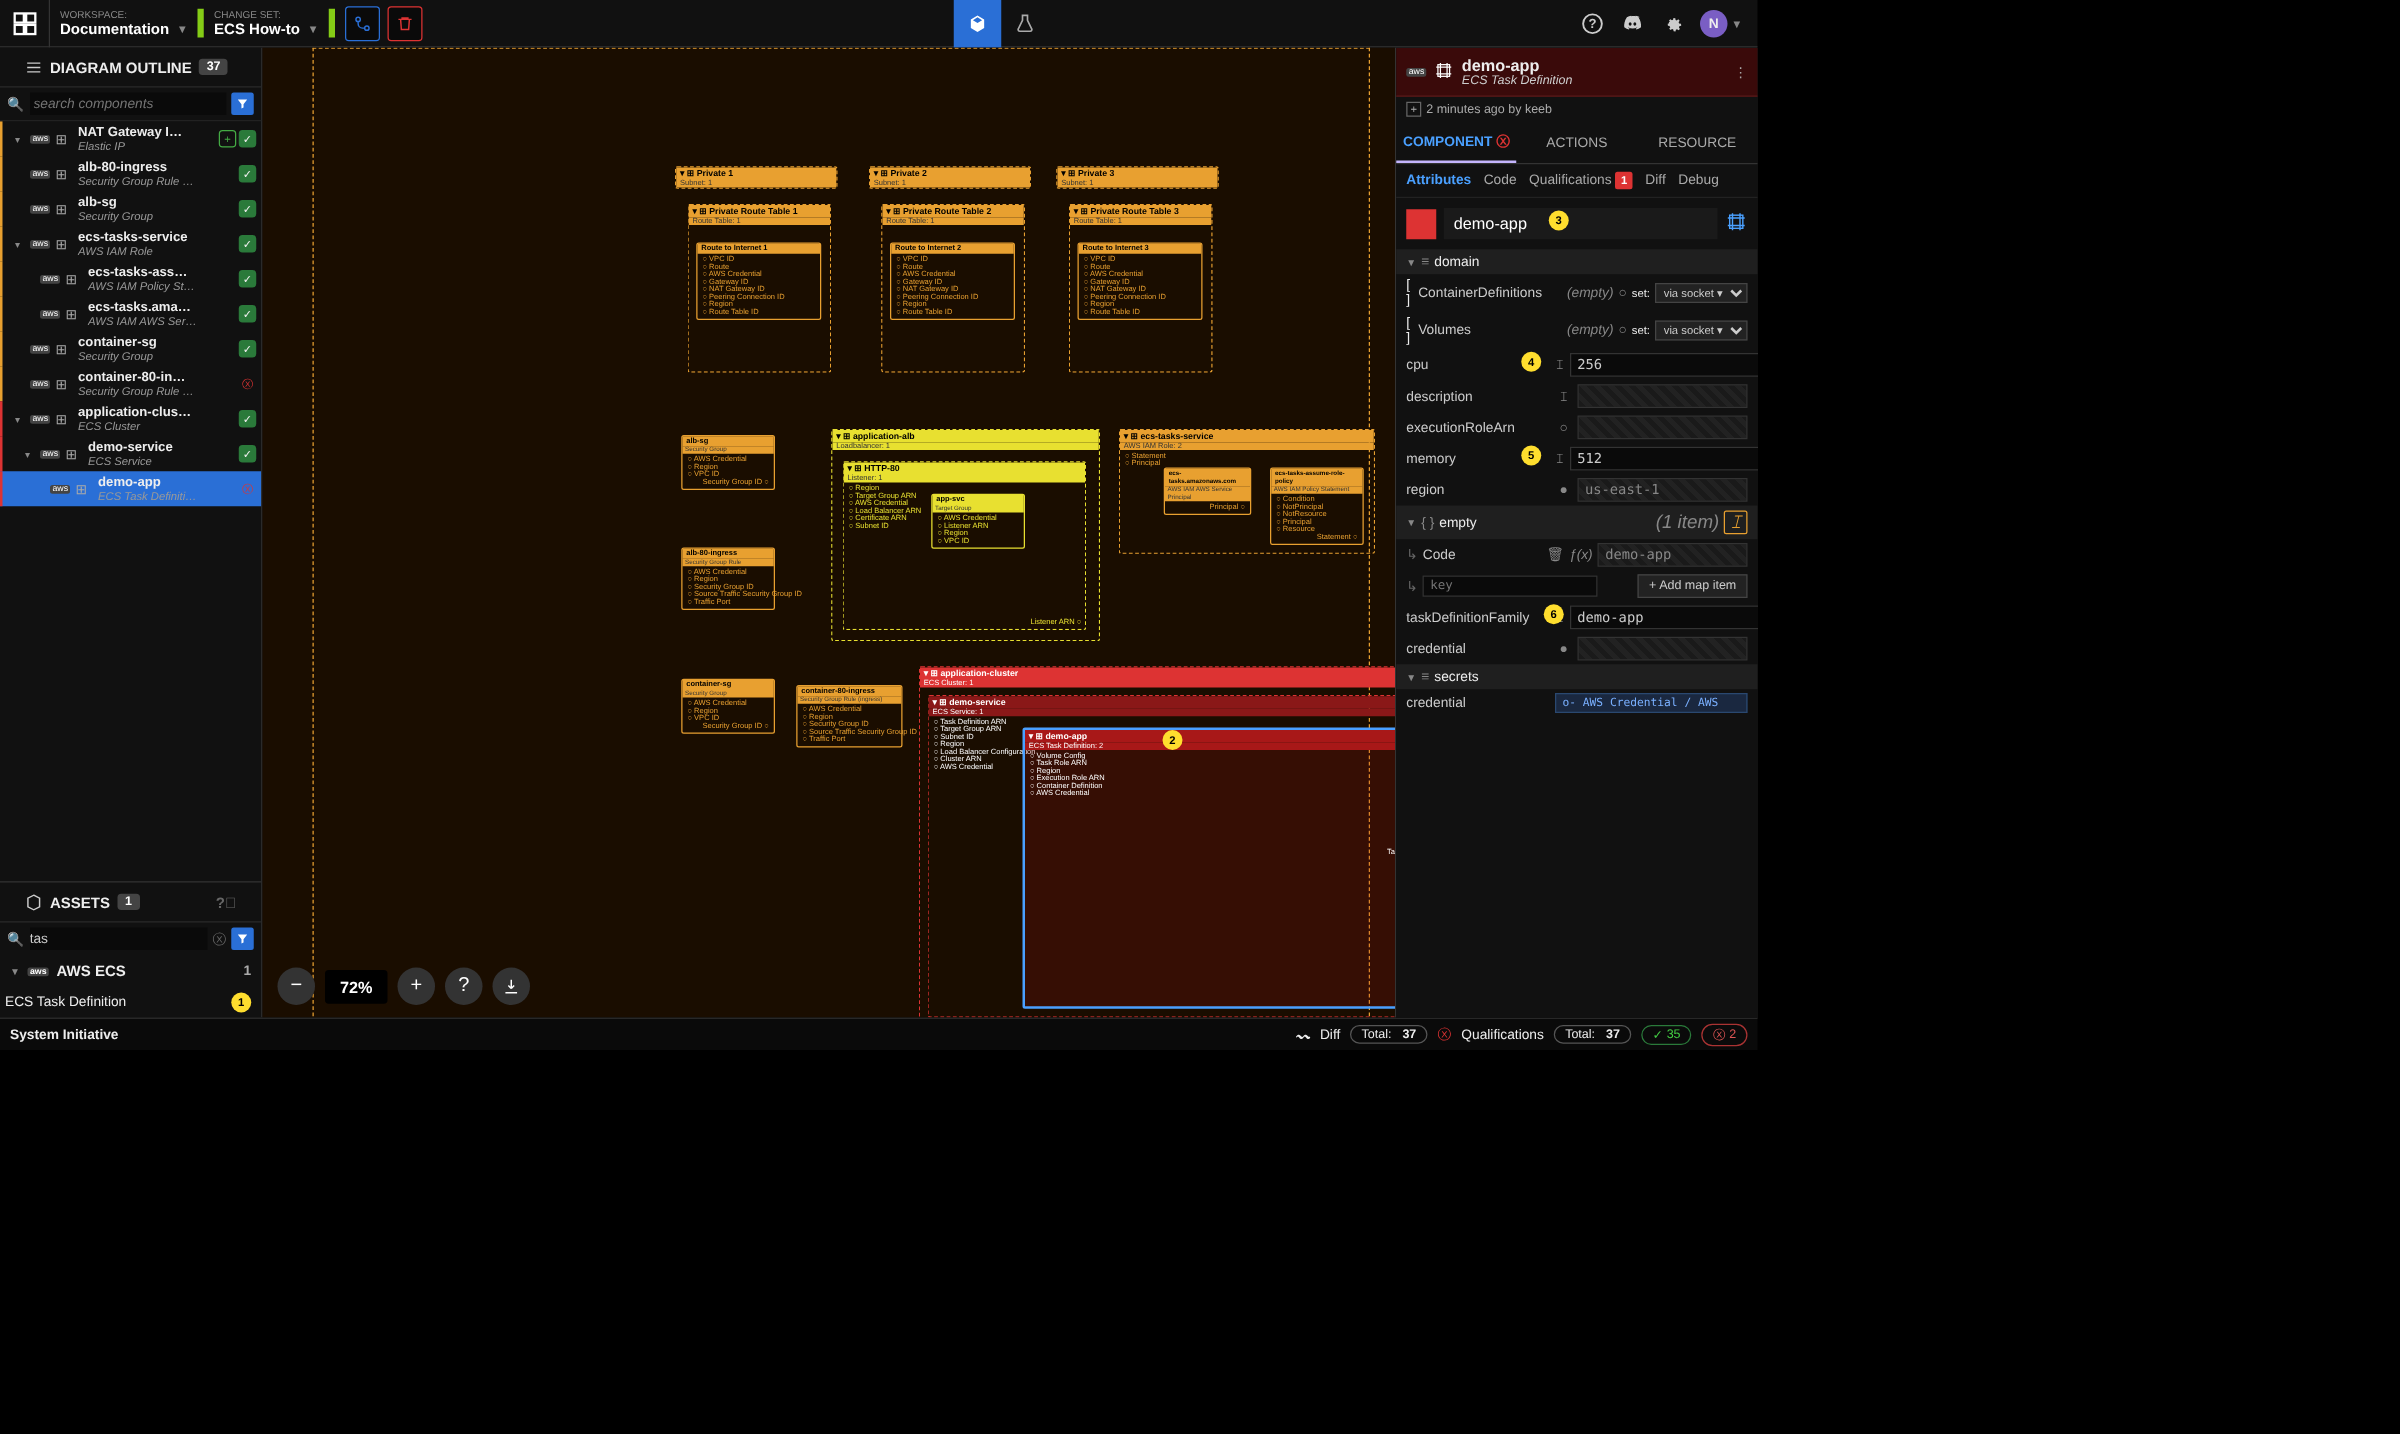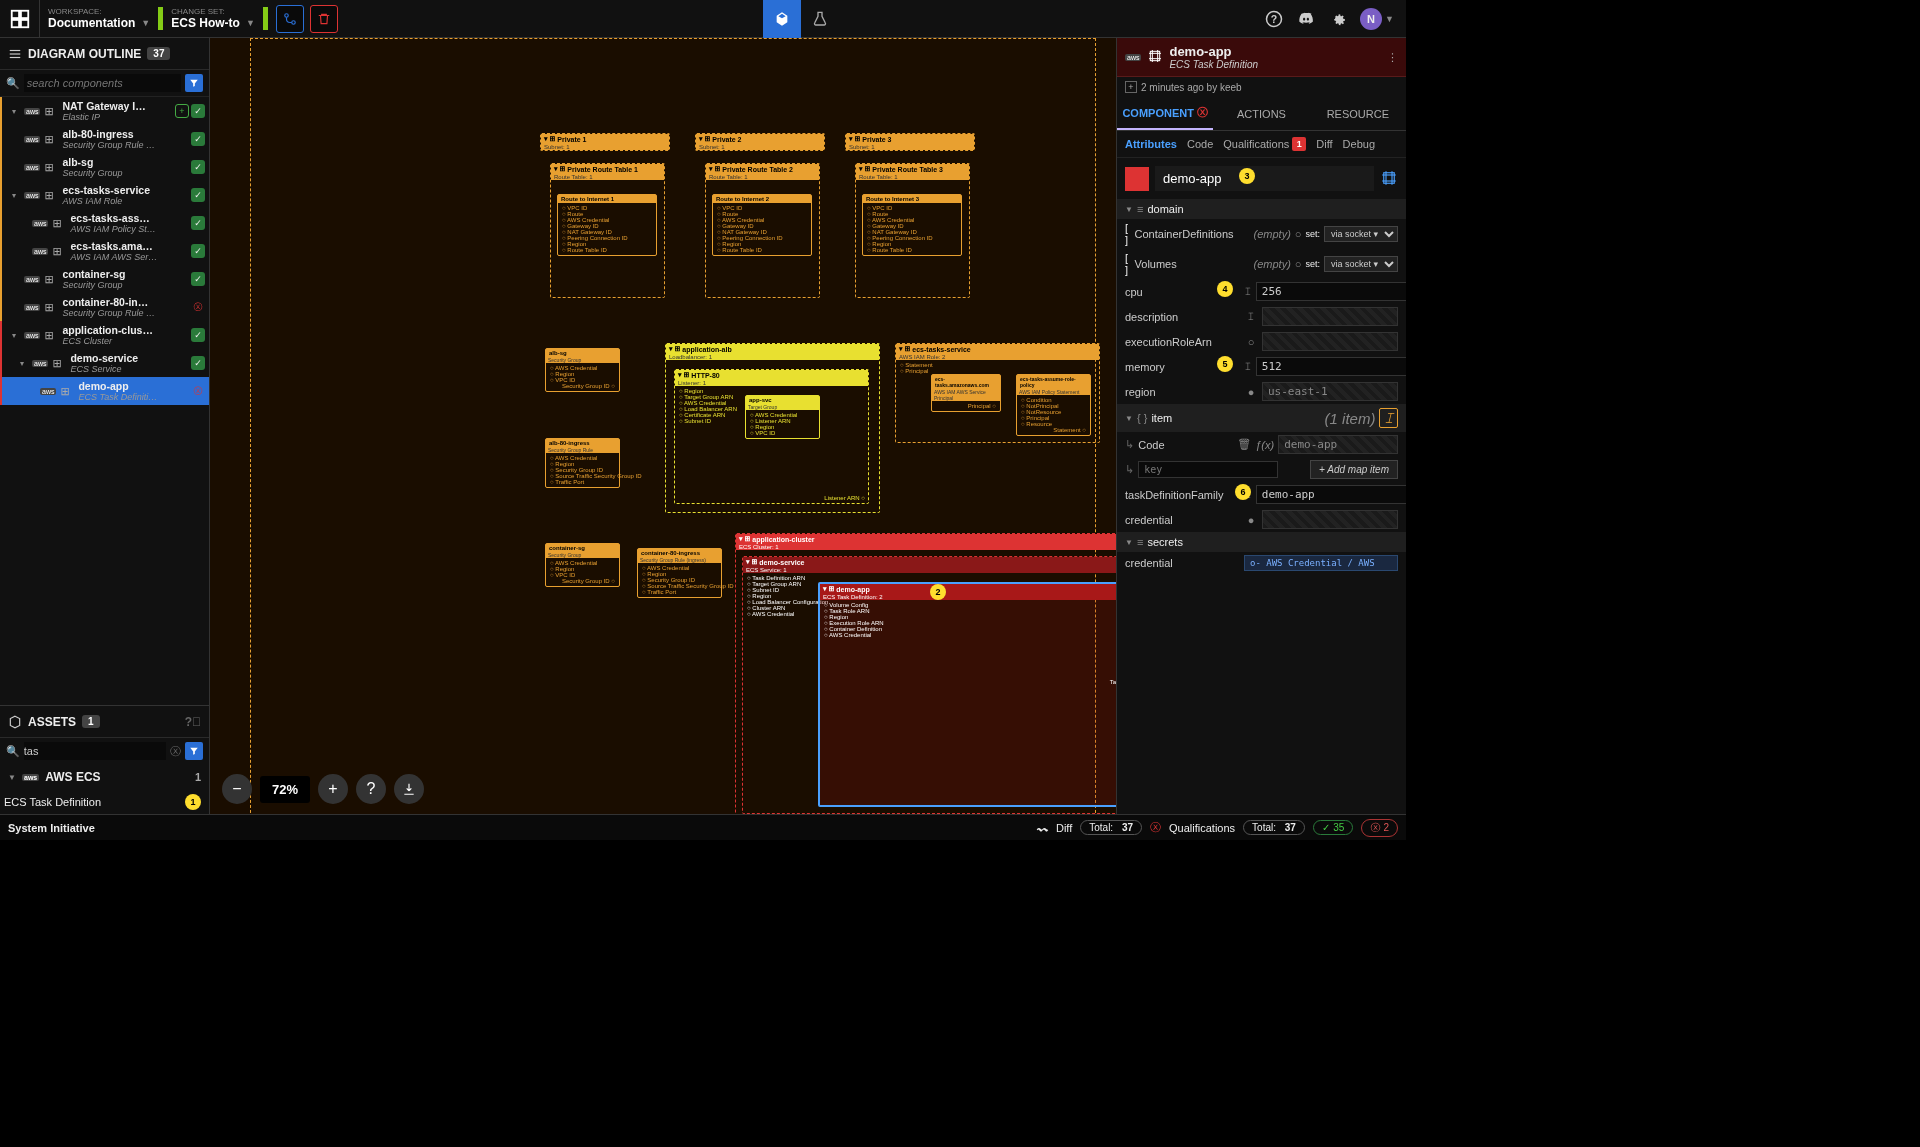--- a/index.html
+++ b/index.html
@@ -19,21 +19,21 @@
 .top-center { flex: 1; display: flex; justify-content: center; }
 .center-tabs { display: flex; }
 .ctab { width: 38px; height: 38px; display: flex; align-items: center; justify-content: center; cursor: pointer; color: #aaa; }
 .ctab.active { background: #2a6fd6; color: #fff; }
 .top-right { display: flex; align-items: center; gap: 12px; padding-right: 12px; }
 .top-right .ico { width: 20px; height: 20px; display: flex; align-items: center; justify-content: center; color: #ccc; cursor: pointer; }
 .avatar { width: 22px; height: 22px; border-radius: 50%; background: #7a5ec4; display: flex; align-items: center; justify-content: center; font-size: 11px; font-weight: 600; }
 
 .main { flex: 1; display: flex; overflow: hidden; }
 .lsidebar { width: 210px; background: #111; border-right: 1px solid #333; display: flex; flex-direction: column; }
-.section-hdr { height: 32px; display: flex; align-items: center; gap: 6px; padding: 0 8px; border-bottom: 1px solid #2a2a2a; font-weight: 700; font-size: 12px; }
+.section-hdr { height: 32px; display: flex; align-items: center; gap: 6px; padding: 0 20px; border-bottom: 1px solid #2a2a2a; font-weight: 700; font-size: 12px; }
 .badge-count { background: #444; color: #fff; border-radius: 3px; padding: 1px 6px; font-size: 10px; font-weight: 700; }
 .searchrow { display: flex; align-items: center; padding: 4px 6px; gap: 4px; border-bottom: 1px solid #222; }
 .searchrow input { flex: 1; background: #0a0a0a; border: none; color: #888; font-size: 11px; padding: 3px; outline: none; font-style: italic; }
 .sicon { color: #666; }
 .filter-ico { width: 18px; height: 18px; background: #2a6fd6; border-radius: 2px; display: flex; align-items: center; justify-content: center; }
 .outline-list { flex: 1; overflow-y: auto; }
 .oitem { display: flex; align-items: center; padding: 3px 4px 3px 10px; gap: 4px; cursor: pointer; border-left: 2px solid transparent; }
 .oitem.orange { border-left-color: #e8a030; }
 .oitem.red { border-left-color: #d33; }
 .oitem.sel { background: #2a6fd6; }
@@ -767,37 +767,37 @@
         </div>
         <div class="prop-row">
           <span class="plabel">region</span>
           <span class="picon">●</span>
           <div class="pval hash" style="color:#888;">us-east-1</div>
         </div>
 
         <div class="grp-hdr">
           <span class="chev">▼</span>
             <span class="gico">{ }</span>
-            <span>item</span>
+            <span>empty</span>
           <div class="gright">
               <span>(1 item)</span>
               <span style="border:1px solid #e8a030;color:#e8a030;padding:0 3px;border-radius:2px;">𝙸</span>
             </div>
         </div>
         <div class="prop-row">
           <span style="color:#666;">↳</span>
           <span class="plabel" style="flex:0 0 95px;">Code</span>
           <span style="color:#888;cursor:pointer;">🗑</span>
           <span style="color:#888;font-style:italic;">ƒ(x)</span>
           <div class="pval hash" style="color:#888;">demo-app</div>
         </div>
         <div class="prop-row">
           <span style="color:#666;">↳</span>
           <input class="tag-input" style="flex: 0 0 105px;" placeholder="key">
-          <button class="addbtn" style="margin-left:auto;font-style:italic;">+ Add map item</button>
+          <button class="addbtn" style="margin-left:auto;">+ Add map item</button>
         </div>
 
         <div class="prop-row" style="position:relative;">
           <span class="plabel" style="flex:0 0 115px;">taskDefinitionFamily</span>
           <div class="marker" style="position:absolute;left:118px;top:2px;">6</div>
           <span class="picon">𝙸</span>
           <input class="pval" value="demo-app" style="">
 
         </div>
         <div class="prop-row">

